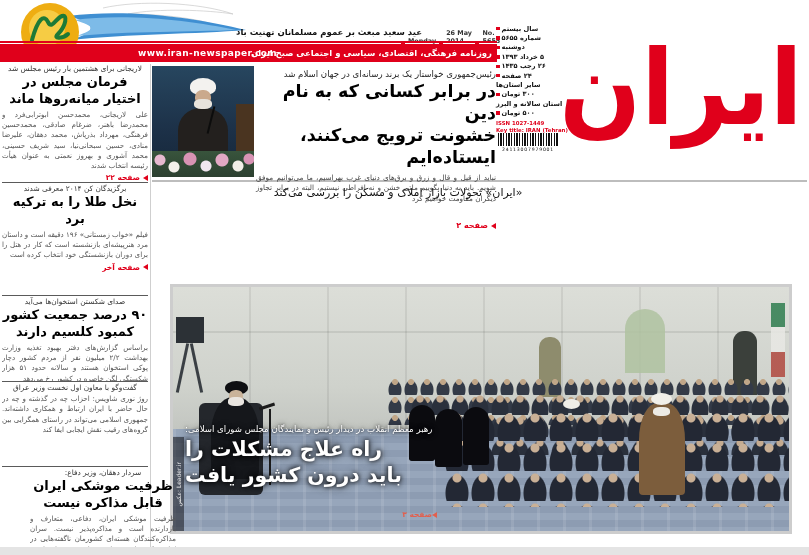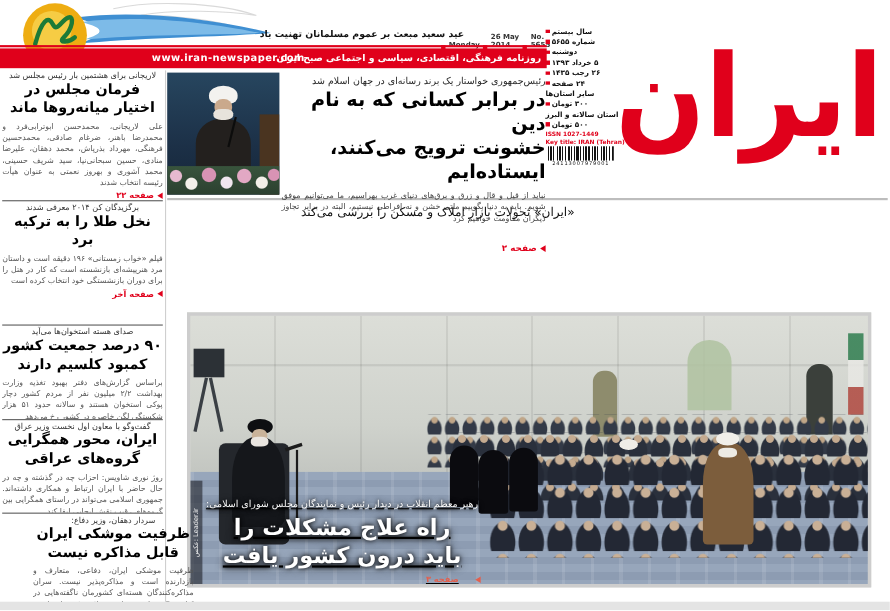--- a/index.html
+++ b/index.html
@@ -98,24 +98,24 @@
      radial-gradient(circle at 12px 7px,#c9b096 4px,transparent 5px),
      radial-gradient(ellipse at 12px 22px,#232834 11px,transparent 12px);
     background-size:26px 30px,26px 30px;}
   .chador{position:absolute;background:#0b0b0f;border-radius:14px 14px 3px 3px;}
   .cleric-brown{position:absolute;left:466px;top:116px;width:46px;height:92px;background:#7c5d3c;border-radius:40% 40% 4px 4px;}
   .cleric-brown-turban{position:absolute;left:478px;top:106px;width:21px;height:12px;background:#f1efe9;border-radius:50%;}
   .cleric-brown-beard{position:absolute;left:480px;top:120px;width:17px;height:9px;background:#eceae4;border-radius:40%;}
   .cleric2-turban{position:absolute;left:390px;top:112px;width:17px;height:10px;background:#efede7;border-radius:50%;}
   .credit-strip{position:absolute;left:0;top:150px;width:11px;height:94px;background:rgba(20,20,25,.55);display:flex;align-items:center;justify-content:center;}
   .credit{writing-mode:vertical-rl;transform:rotate(180deg);font-size:6px;color:#f0f0f0;white-space:nowrap;}
-  .caption{position:absolute;left:12px;bottom:0;width:252px;direction:rtl;text-align:center;text-decoration:underline;}
+  .caption{position:absolute;left:12px;bottom:12px;width:252px;direction:rtl;text-align:left;}
   .cap-kicker{font-size:8.6px;color:#fff;text-shadow:0 0 3px rgba(0,0,0,.9),0 0 6px rgba(0,0,0,.7);}
   .cap-title{font-size:20.5px;font-weight:bold;color:#fff;line-height:1.3;text-shadow:0 0 4px rgba(0,0,0,.95),0 0 8px rgba(0,0,0,.8);margin-top:2px;}
-  .cap-ref{display:flex;align-items:center;gap:15px;direction:rtl;margin-top:3px;font-size:7.5px;font-weight:bold;color:#e2604e;}
+  .cap-ref{display:flex;align-items:center;gap:0;direction:rtl;margin-top:21px;font-size:7.5px;font-weight:bold;color:#e2604e;}
   .cap-ref .tri{border-right-color:#e2604e;}
 
   
   .story{position:absolute;left:2px;width:146px;overflow:hidden;border-bottom:1px solid #5a5a5a;}
   .s-kicker{font-size:7.4px;color:#333;direction:rtl;text-align:center;white-space:nowrap;overflow:hidden;}
   .s-title{font-size:13px;font-weight:bold;color:#000;direction:rtl;text-align:center;line-height:1.3;margin-top:1px;}
   .s-body{font-size:7.1px;color:#555;direction:rtl;text-align:justify;line-height:1.45;margin-top:2px;}
   .s-ref{display:flex;align-items:center;gap:3px;direction:rtl;margin-top:2px;font-size:7.5px;font-weight:bold;color:#e0001b;}
   #story1{top:64px;height:119px;}
   #story2{top:184px;height:112px;}
@@ -297,35 +297,31 @@
       <div>نخل طلا را به ترکیه برد</div>
     </div>
     <div class="s-body">فیلم «خواب زمستانی» ۱۹۶ دقیقه است و داستان مرد هنرپیشه‌ای بازنشسته است که کار در هتل را برای دوران بازنشستگی خود انتخاب کرده است</div>
     <div class="s-ref">
         <span class="tri"></span>
         <span>صفحه آخر</span>
       </div>
   </div>
 
   <div class="story" id="story3">
-    <div class="s-kicker">صدای هسته استخوان‌ها می‌آید</div>
+    <div class="s-kicker">صدای شکستن استخوان‌ها می‌آید</div>
     <div class="s-title">
       <div>۹۰ درصد جمعیت کشور</div>
       <div>کمبود کلسیم دارند</div>
     </div>
     <div class="s-body">براساس گزارش‌های دفتر بهبود تغذیه وزارت بهداشت ۲/۲ میلیون نفر از مردم کشور دچار پوکی استخوان هستند و سالانه حدود ۵۱ هزار شکستگی لگن خاصره در کشور رخ می‌دهد</div>
 
   </div>
 
   <div class="story" id="story4">
     <div class="s-kicker">گفت‌وگو با معاون اول نخست وزیر عراق</div>
-    <div class="s-title">
-      <div>ایران، محور همگرایی</div>
-      <div>گروه‌های عراقی</div>
-    </div>
     <div class="s-body">روژ نوری شاویس: احزاب چه در گذشته و چه در حال حاضر با ایران ارتباط و همکاری داشته‌اند. جمهوری اسلامی می‌تواند در راستای همگرایی بین گروه‌های رقیب نقش ایجابی ایفا کند</div>
 
   </div>
 
   <div class="story" id="story5" style="border-bottom:none;margin-left:28px;">
     <div class="s-kicker">سردار دهقان، وزیر دفاع:</div>
     <div class="s-title">
       <div>ظرفیت موشکی ایران</div>
       <div>قابل مذاکره نیست</div>
     </div>

